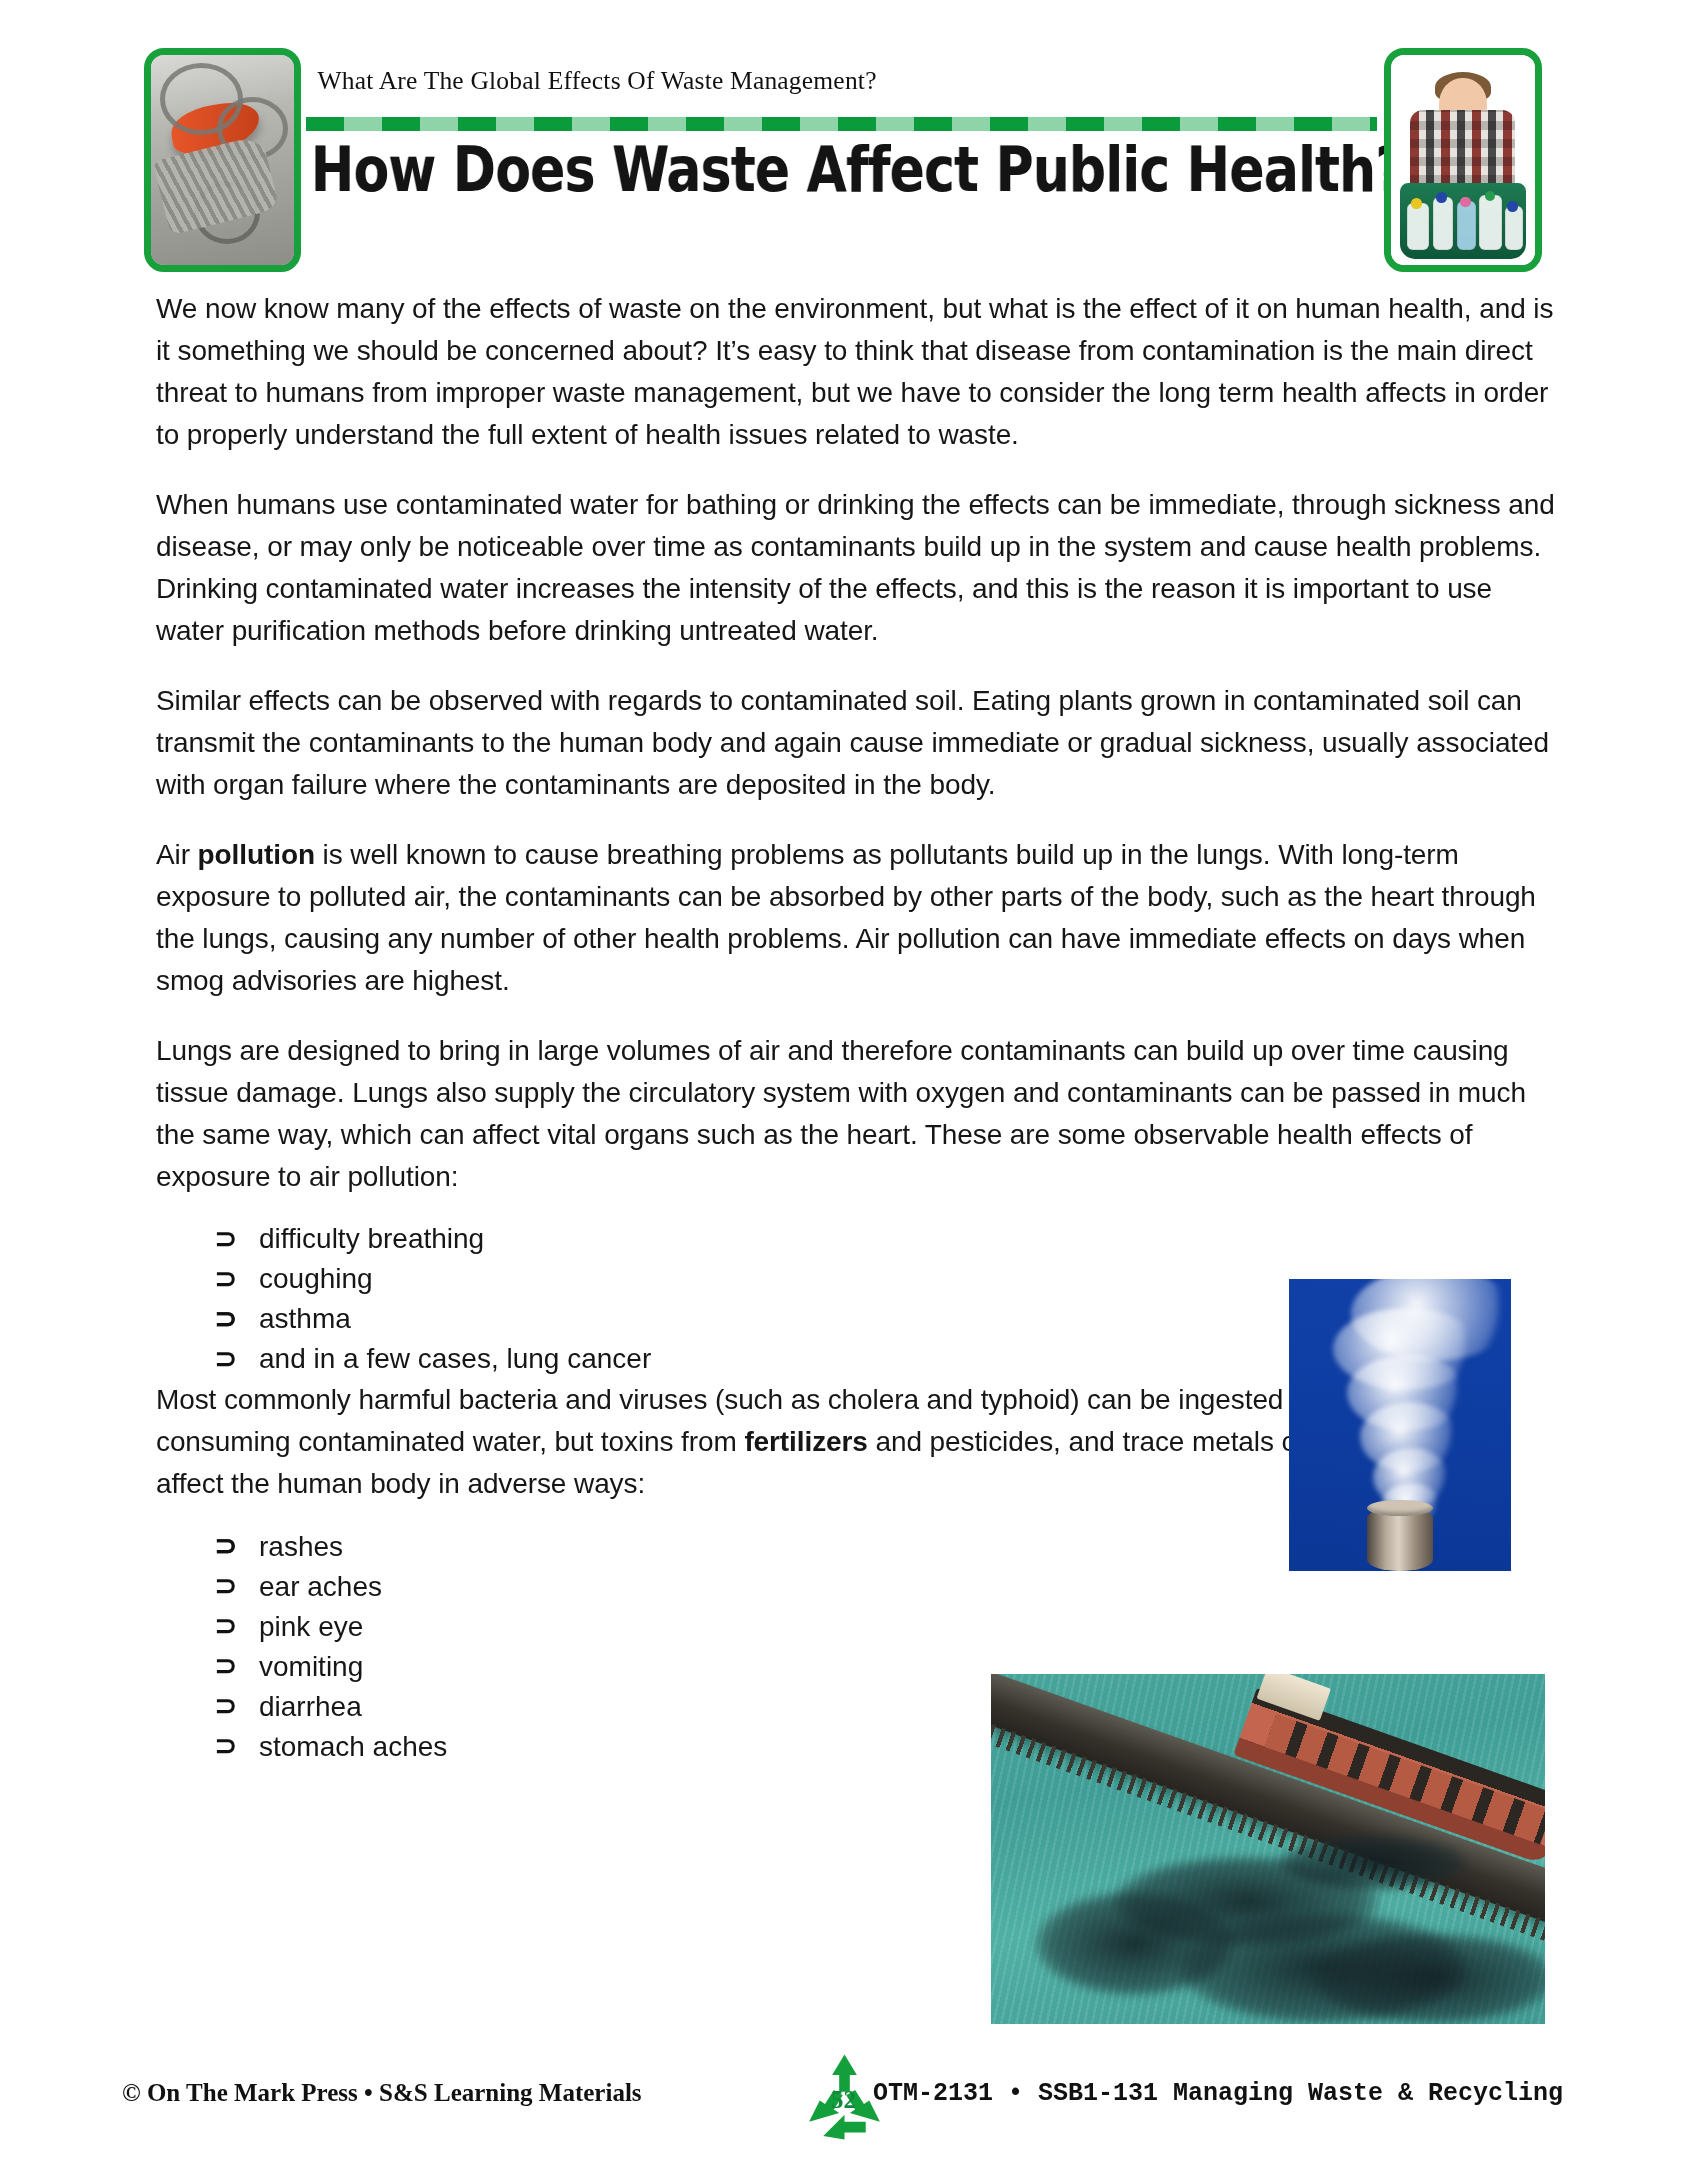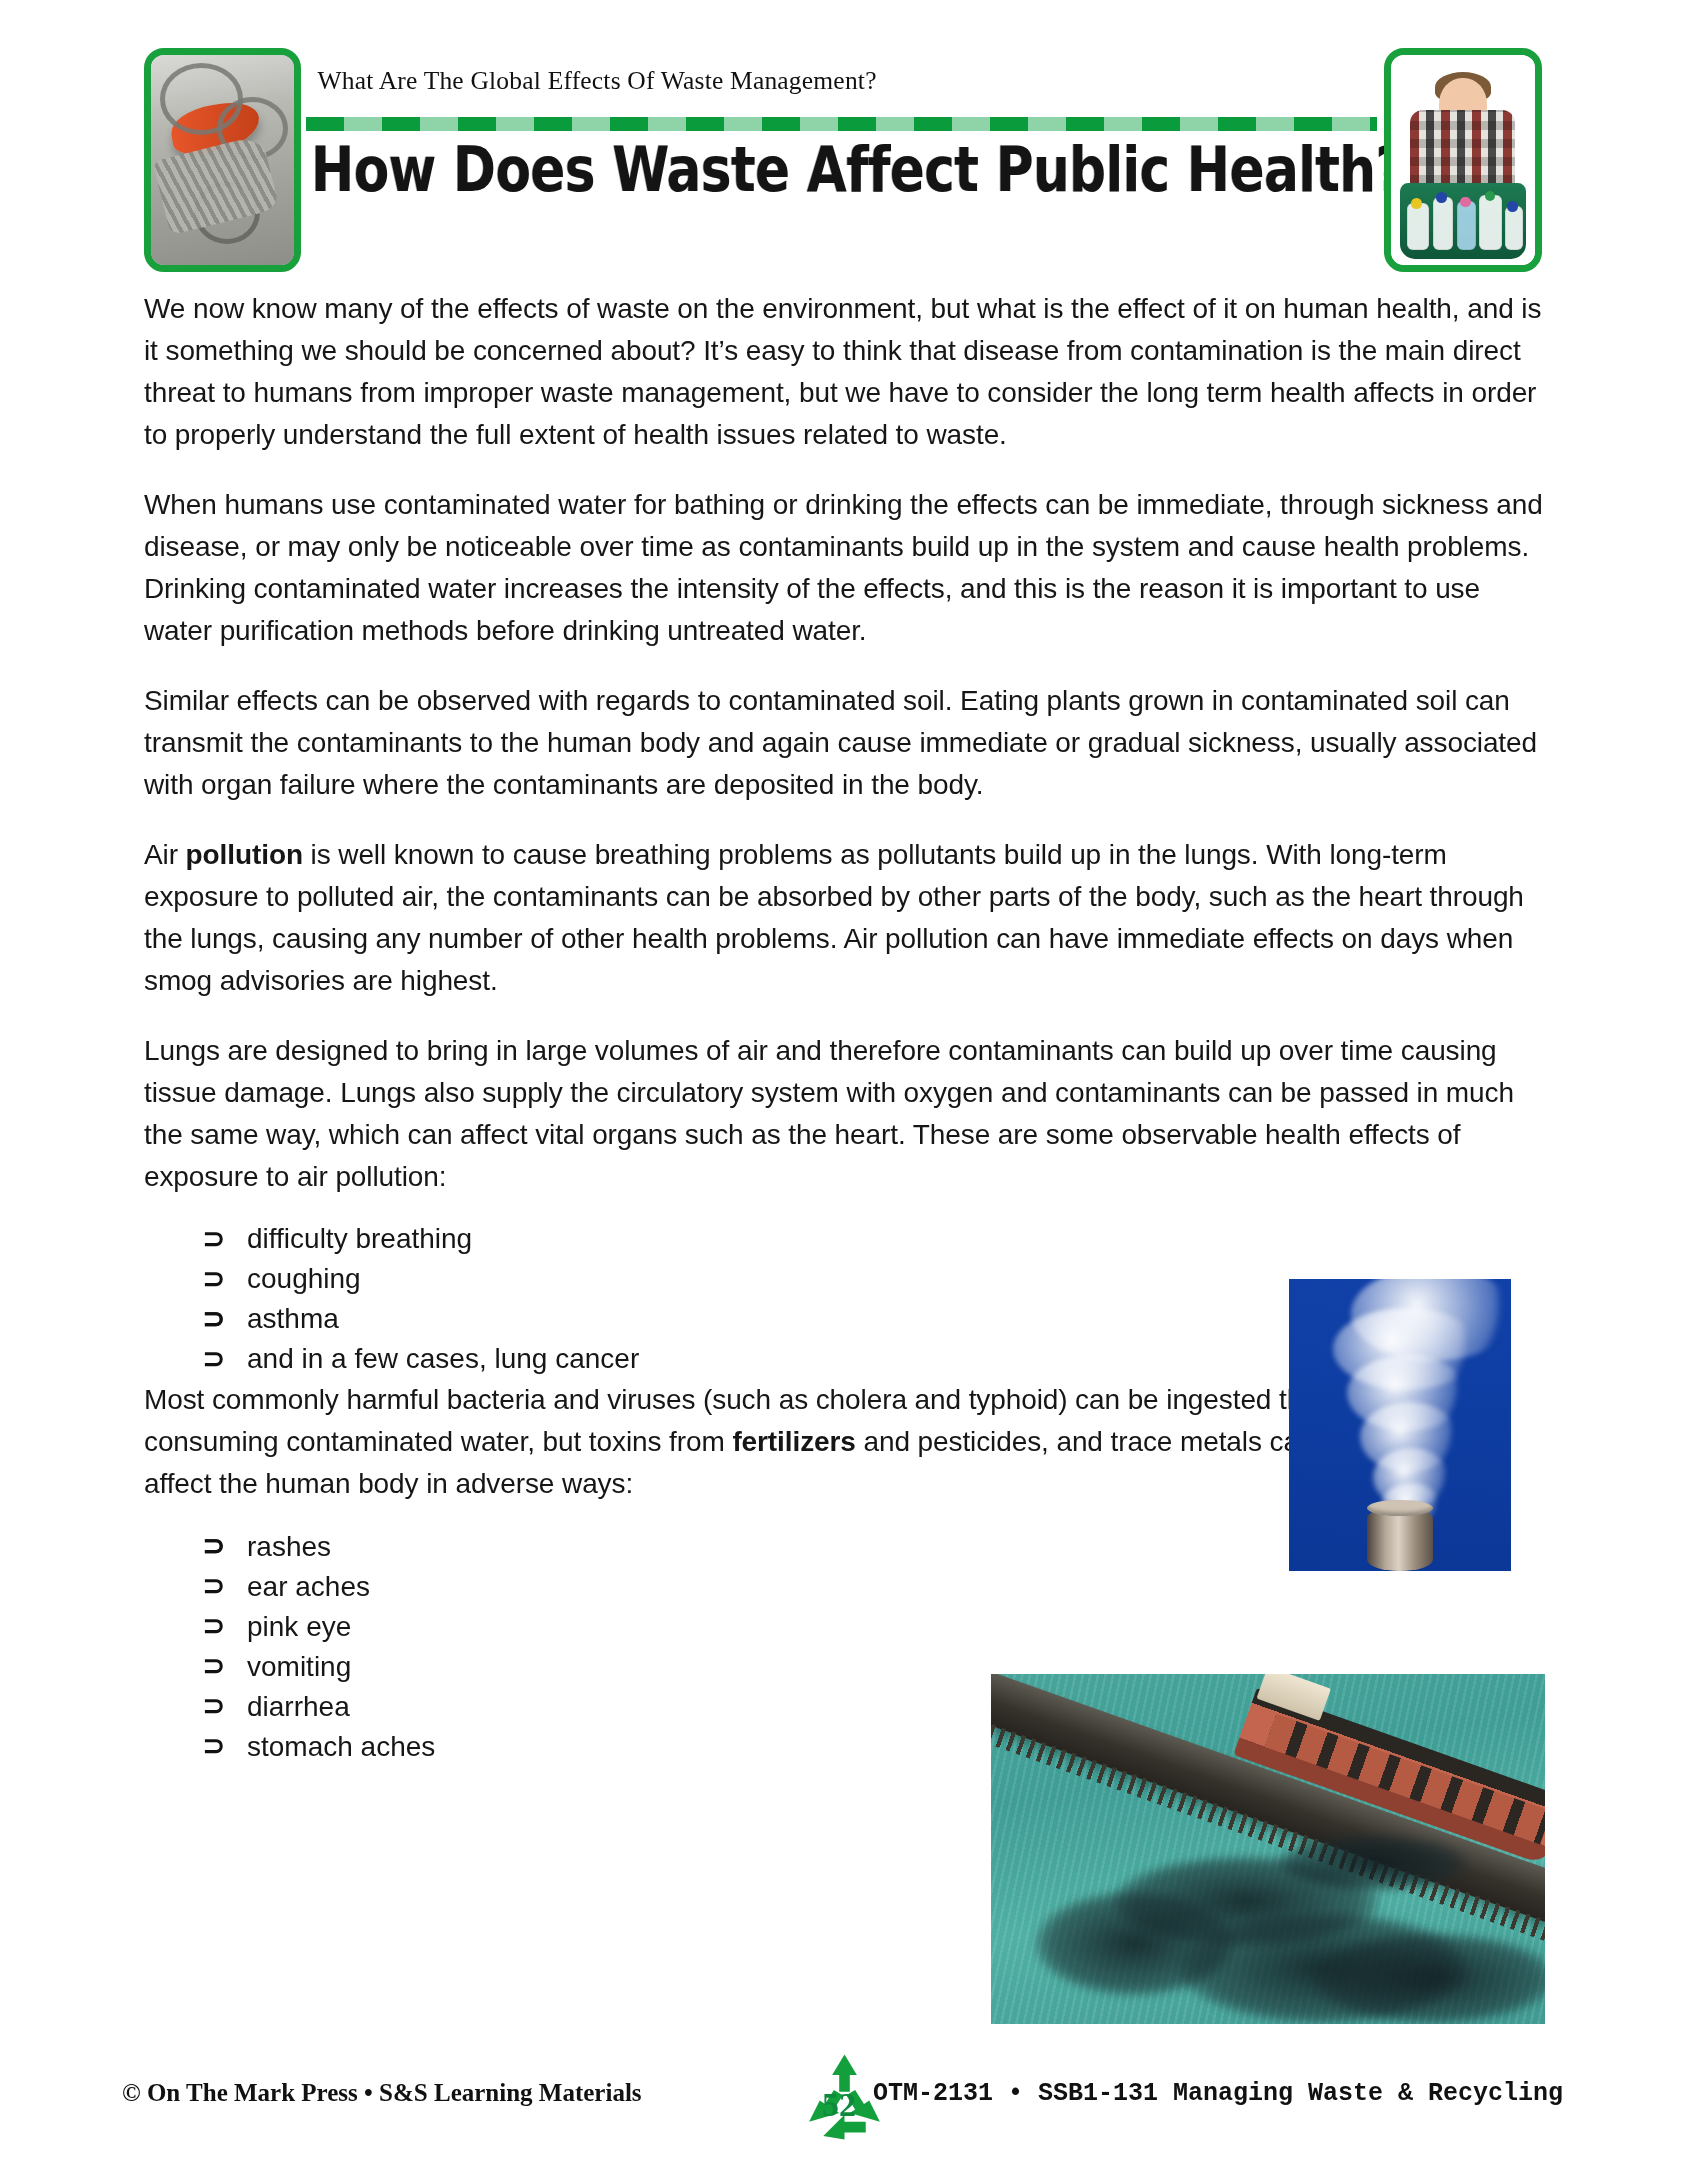--- a/index.html
+++ b/index.html
@@ -164,21 +164,21 @@
     transform: scaleX(0.93);
     transform-origin: left center;
     text-shadow:
        0.8px 0 0 rgba(255,255,255,.20),
       -0.8px 0 0 rgba(0,0,0,.35);
   }
 
   
   .content {
     position: absolute;
-    left: 144px; top: 288px;
+    left: 156px; top: 288px;
     width: 1401px;
   }
 
   p.para {
     font-size: 28px;
     line-height: 42px;
     letter-spacing: -0.1px;
     margin-bottom: 28px;
     color: #161616;
   }
@@ -336,24 +336,24 @@
     position: absolute;
     left: 50%; top: -10px;
     margin-left: -44px;
     width: 89px; height: 92px;
   }
   .page-num {
     position: absolute;
     left: 50%; top: 25px;
     margin-left: -21.4px;
     width: 43px;
-    text-align: left;
+    text-align: center;
     font-family: "Liberation Serif", serif;
     font-weight: bold;
-    font-size: 34px;
+    font-size: 25px;
     color: #0d8a3c;
   }
 </style>
 </head>
 <body>
 
 <div class="page">
 
   <div class="header">
 

